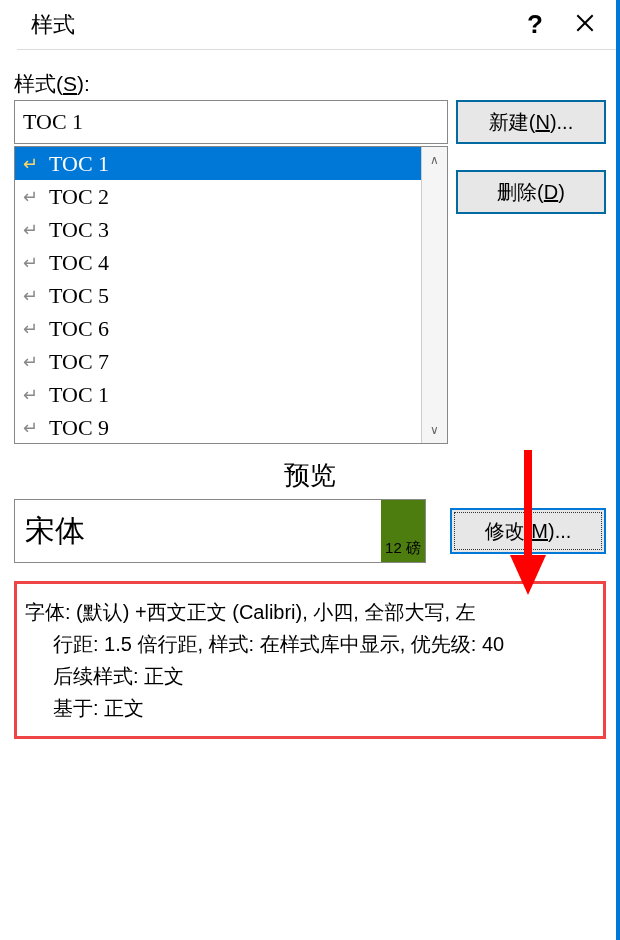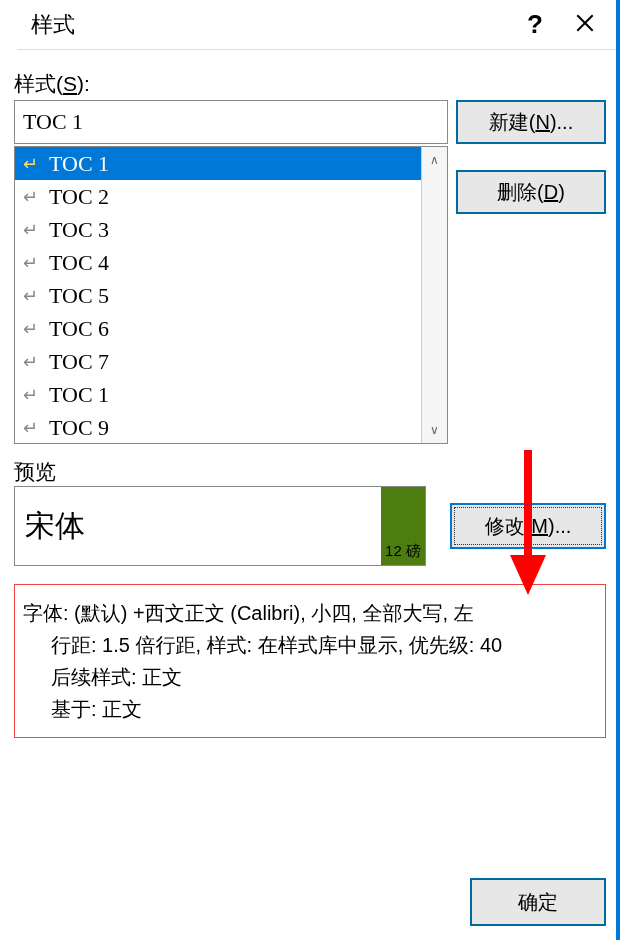--- a/index.html
+++ b/index.html
@@ -143,32 +143,33 @@
     }
     .btn .underline {
       text-decoration: underline;
     }
     .btn.highlighted {
       border: 2px solid #0078d7;
       outline: 1px dotted #333;
       outline-offset: -5px;
     }
     .preview-label {
-      font-size: 21px;
+      font-size: 26px;
       margin-top: 14px;
-      margin-bottom: 0;
+      margin-bottom: 6px;
+      text-align: center;
     }
     .preview-row {
       display: flex;
       gap: 24px;
       align-items: stretch;
     }
     .preview-box {
       flex: 1;
-      height: 80px;
+      height: 64px;
       border: 1px solid #888;
       display: flex;
       align-items: center;
       position: relative;
     }
     .preview-font {
       font-size: 30px;
       font-family: "SimSun", serif;
       padding-left: 10px;
       flex: 1;
@@ -187,21 +188,21 @@
       width: 156px;
       display: flex;
       align-items: center;
     }
     .modify-btn {
       width: 100%;
       height: 46px;
     }
     .desc-box {
       margin-top: 18px;
-      border: 1px solid #ef4444;
+      border: 3px solid #ef4444;
       padding: 12px 8px;
       font-size: 20px;
       line-height: 1.6;
     }
     .desc-line1 {
       padding-left: 0;
     }
     .desc-indent {
       padding-left: 28px;
     }
@@ -331,21 +332,20 @@
 
   <div class="desc-box">
     <div class="desc-line1">字体: (默认) +西文正文 (Calibri), 小四, 全部大写, 左</div>
     <div class="desc-indent">行距: 1.5 倍行距, 样式: 在样式库中显示, 优先级: 40</div>
     <div class="desc-indent">后续样式: 正文</div>
     <div class="desc-indent">基于: 正文</div>
   </div>
 </div>
 
 <div class="footer">
-  <button class="btn">确定</button>
 </div>
 
 <svg class="arrow-annotation" width="60" height="160">
   <line x1="30" y1="10" x2="30" y2="120" stroke="#ff0000" stroke-width="8"></line>
   <polygon points="30,155 12,115 48,115" fill="#ff0000"></polygon>
 </svg>
 
 <div class="right-edge"></div>
 
 </body></html>

